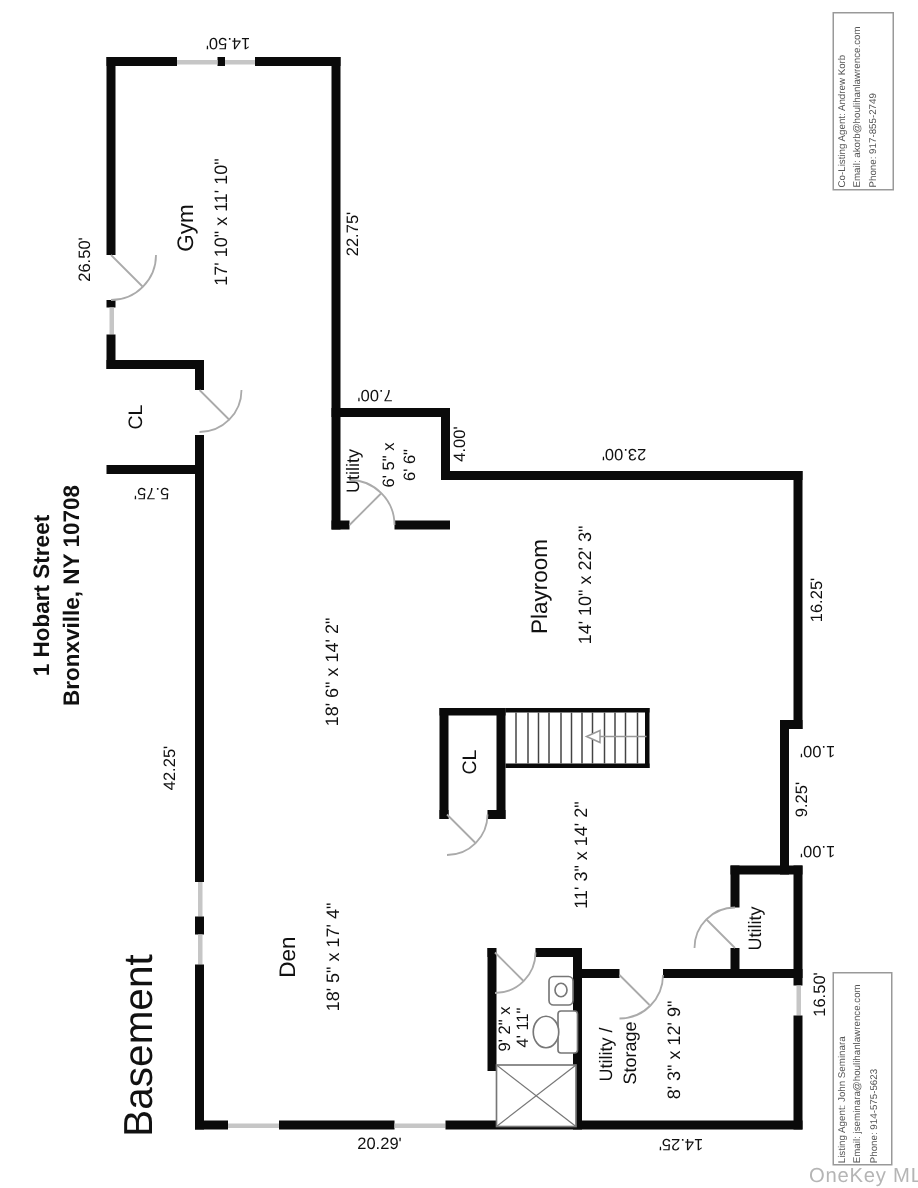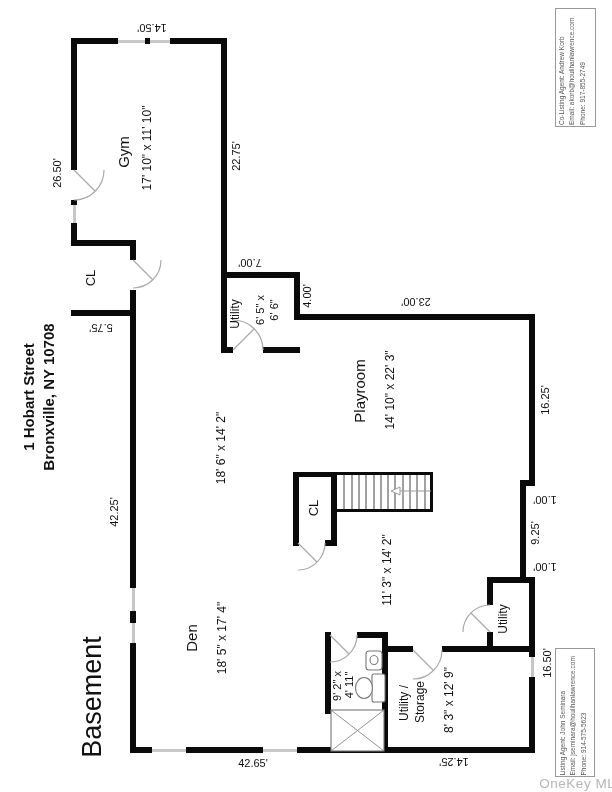--- a/index.html
+++ b/index.html
@@ -200,21 +200,21 @@
 <div class="lbl" style="left:337px;top:686px;font-size:11px">9' 2" x</div>
 <div class="lbl" style="left:349px;top:685px;font-size:11px">4' 11"</div>
 
 <div class="lbl" style="left:405px;top:703px;font-size:12px">Utility /</div>
 <div class="lbl" style="left:421px;top:702px;font-size:12px">Storage</div>
 <div class="lbl" style="left:450px;top:700px;font-size:12px">8' 3" x 12' 9"</div>
 
 <div class="lbl" style="left:504px;top:619px;font-size:12px">Utility</div>
 <div class="lbl" style="left:547px;top:663px;font-size:11px">16.50'</div>
 <div class="lbl r180" style="left:454px;top:762px;font-size:11px">14.25'</div>
-<div class="lbl r0" style="left:253px;top:763px;font-size:11px">42.65'</div>
+<div class="lbl r0" style="left:253px;top:763px;font-size:11px">20.29'</div>
 
 <div class="agent-box" style="left:555px;top:8px;width:39px;height:117px">
   <div class="agent-inner" style="left:-39px;top:39px;width:117px;height:39px">
     <div>Co-Listing Agent: Andrew Korb</div>
     <div>Email: akorb@houlihanlawrence.com</div>
     <div>Phone: 917-855-2749</div>
   </div>
 </div>
 <div class="agent-box" style="left:555px;top:648px;width:38px;height:127px">
   <div class="agent-inner" style="left:-44.5px;top:44.5px;width:127px;height:38px">

